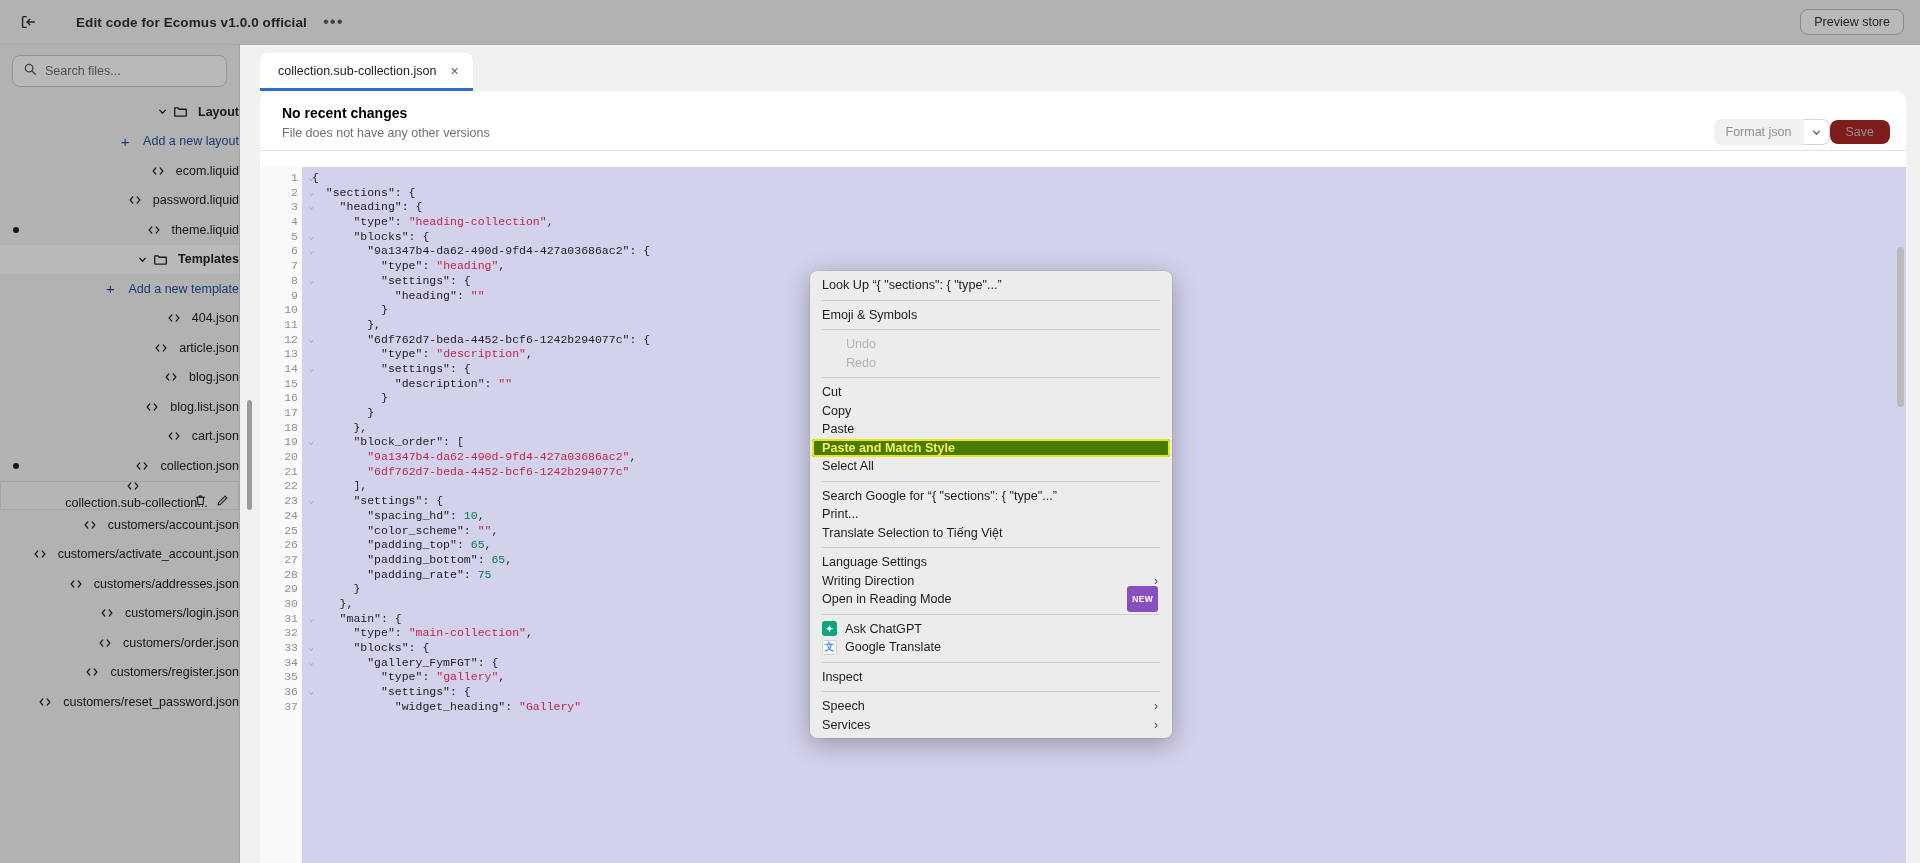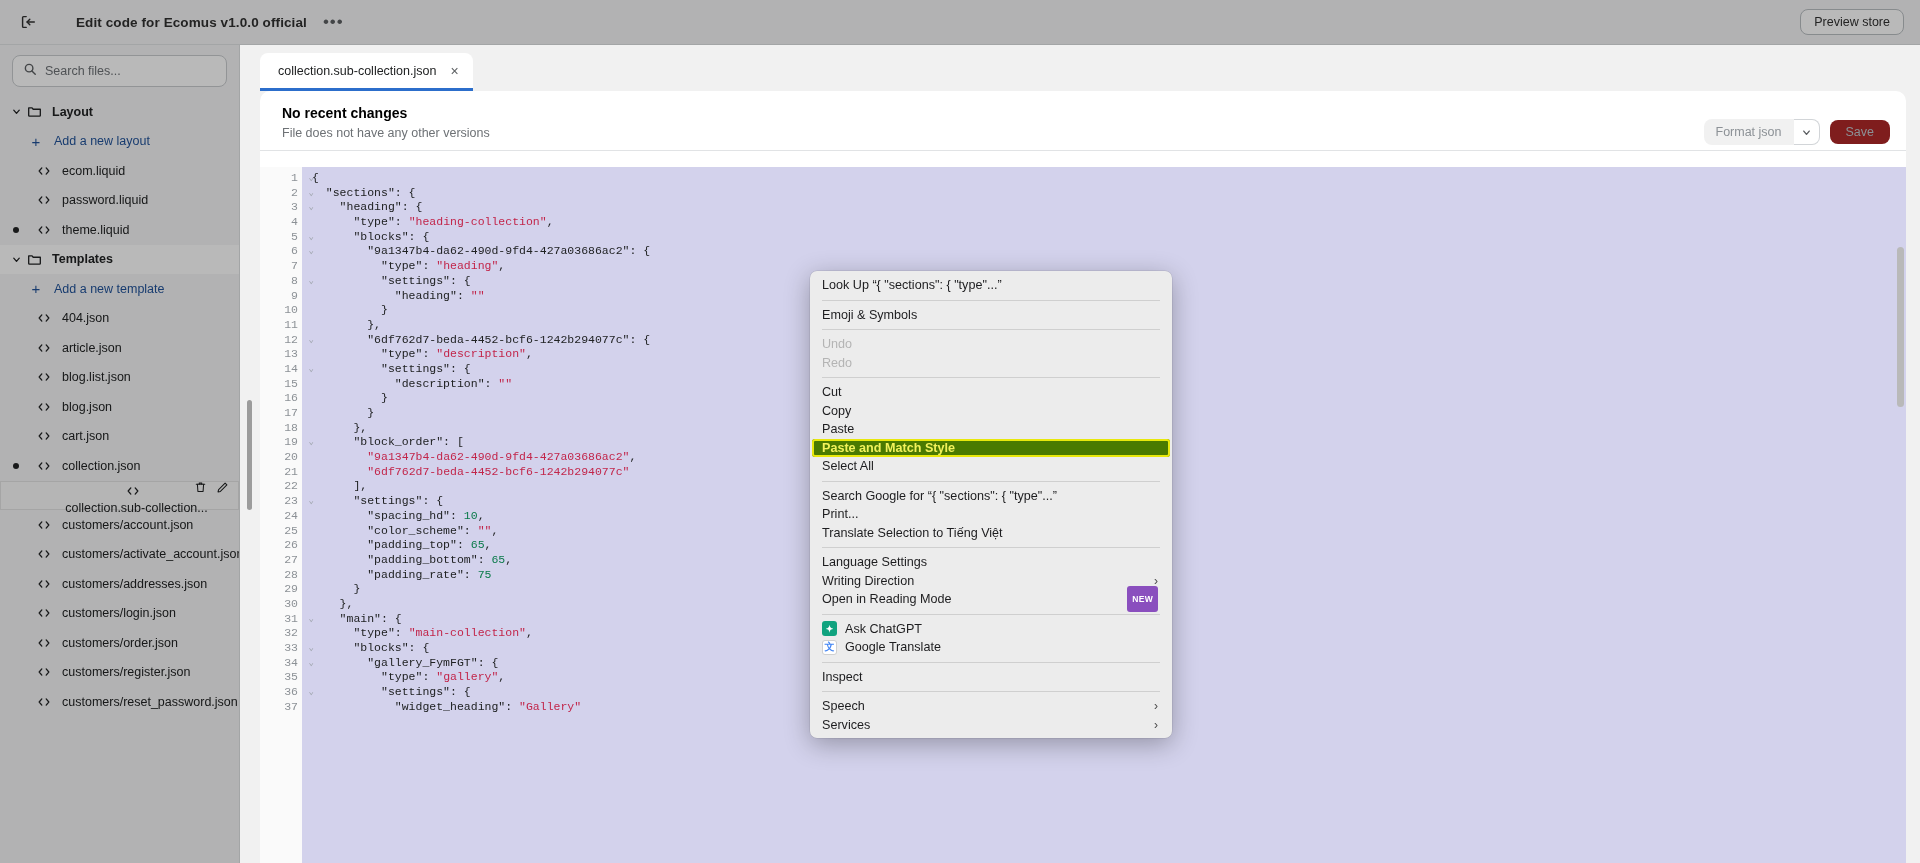--- a/index.html
+++ b/index.html
@@ -57,20 +57,21 @@
     display: flex; align-items: center; gap: 8px;
     height: 32px; padding: 0 10px;
     border: 1px solid #c9cccf; border-radius: 8px; background: #fff;
   }
   .search-box .ph { font-size: 12.5px; color: #6d7175; text-align: center; }
   .tree { padding-top: 4px; font-size: 12.5px; }
   .row {
     position: relative; display: flex; align-items: center;
     height: 29.5px; padding-left: 10px; color: #202223; white-space: nowrap;
     cursor: pointer;
+    justify-content: flex-end;
   }
   .row .dot {
     position: absolute; left: 13px; width: 6px; height: 6px;
     border-radius: 50%; background: #202223;
   }
   .row .ic { width: 20px; display: inline-flex; justify-content: center;
              align-items: center; margin-right: 8px; flex: 0 0 20px; }
   .row.folder { font-weight: 600; padding-left: 8px; }
   .row.folder .chev { width: 16px; display: inline-flex; justify-content: center; }
   .row.add { color: #1f5199; font-weight: 500; padding-left: 26px; }
@@ -103,21 +104,21 @@
     position: absolute; left: 20px; top: 46px; right: 14px; bottom: 0;
     background: #fff; border-radius: 10px 10px 0 0;
   }
   .editor-head {
     position: relative; padding: 14px 18px 10px 22px;
     border-bottom: 1px solid #e1e3e5;
   }
   .editor-head .h1 { font-size: 14px; font-weight: 700; color: #000000; }
   .editor-head .h2 { font-size: 12.5px; color: #6d7175; margin-top: 5px; }
   .head-actions {
-    position: absolute; right: 16px; top: 28px; display: flex; align-items: center; gap: 10px;
+    position: absolute; right: 16px; top: 28px; display: flex; align-items: center; 
   }
   .fmt-group { display: flex; }
   .fmt-btn {
     padding: 5px 11px; font-size: 12.5px; color: #8c9196;
     background: #f1f1f1; border: 1px solid transparent;
     border-radius: 8px 0 0 8px; cursor: default;
   }
   .fmt-caret {
     width: 26px; display: flex; align-items: center; justify-content: center;
     background: #fff; border: 1px solid #d2d5d8; border-left: none;
@@ -167,21 +168,21 @@
     position: absolute; left: 810px; top: 271px; width: 362px;
     background: #ececec; border-radius: 7px;
     box-shadow: 0 6px 26px rgba(0,0,0,.30), 0 0 0 .5px rgba(0,0,0,.12);
     padding: 5px 0 4px 0; z-index: 30;
     font-size: 12.6px; color: #1d1d1f; overflow: hidden;
   }
   .ctx-item {
     position: relative; display: flex; align-items: center;
     height: 18.5px; padding: 0 14px 0 12px; white-space: nowrap; cursor: default;
   }
-  .ctx-item.disabled { color: #b4b4b4; }
+  .ctx-item.disabled { color: #b4b4b4; margin-left: 24px; }
   .ctx-item .lbl { flex: 1; overflow: hidden; text-overflow: ellipsis; }
   .ctx-item .chev-r { font-size: 12px; color: #4a4a4a; margin-left: 10px; }
   .ctx-sep { height: 1px; background: #cfcfcf; margin: 5px 12px; }
   .ctx-item.hl {
     background: #4a7a00; color: #f2f25a;
     outline: 2px solid #e8e80c; outline-offset: -2px;
     border-radius: 3px; margin: 0 2px; padding-left: 10px;
     font-weight: 600;
   }
   .badge-new {
@@ -307,30 +308,30 @@
           </span>
           <span>article.json</span>
         </div>
         <div class="row file">
           <span class="ic">
             <svg width="14" height="14" viewBox="0 0 16 16" fill="none" stroke="#202223" stroke-width="1.5" stroke-linecap="round" stroke-linejoin="round">
               <path d="M5.5 4.5L2.5 8l3 3.5"></path>
               <path d="M10.5 4.5L13.5 8l-3 3.5"></path>
             </svg>
           </span>
+          <span>blog.json</span>
+        </div>
+        <div class="row file">
+          <span class="ic">
+            <svg width="14" height="14" viewBox="0 0 16 16" fill="none" stroke="#202223" stroke-width="1.5" stroke-linecap="round" stroke-linejoin="round">
+              <path d="M5.5 4.5L2.5 8l3 3.5"></path>
+              <path d="M10.5 4.5L13.5 8l-3 3.5"></path>
+            </svg>
+          </span>
           <span>blog.list.json</span>
-        </div>
-        <div class="row file">
-          <span class="ic">
-            <svg width="14" height="14" viewBox="0 0 16 16" fill="none" stroke="#202223" stroke-width="1.5" stroke-linecap="round" stroke-linejoin="round">
-              <path d="M5.5 4.5L2.5 8l3 3.5"></path>
-              <path d="M10.5 4.5L13.5 8l-3 3.5"></path>
-            </svg>
-          </span>
-          <span>blog.json</span>
         </div>
         <div class="row file">
           <span class="ic">
             <svg width="14" height="14" viewBox="0 0 16 16" fill="none" stroke="#202223" stroke-width="1.5" stroke-linecap="round" stroke-linejoin="round">
               <path d="M5.5 4.5L2.5 8l3 3.5"></path>
               <path d="M10.5 4.5L13.5 8l-3 3.5"></path>
             </svg>
           </span>
           <span>cart.json</span>
         </div>

